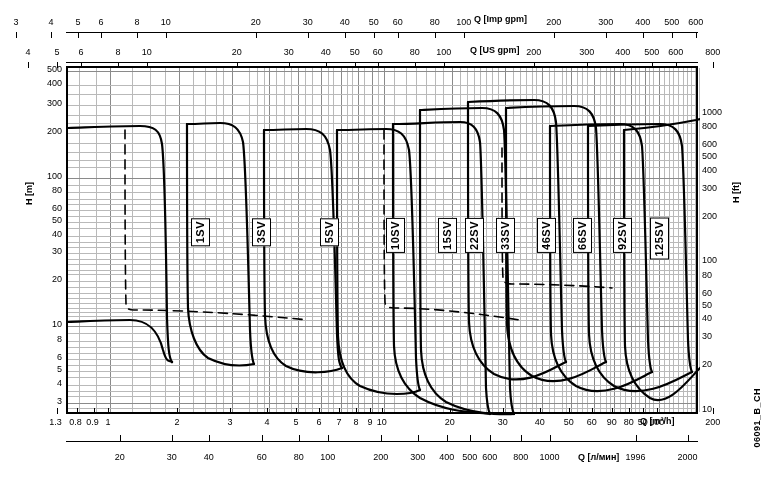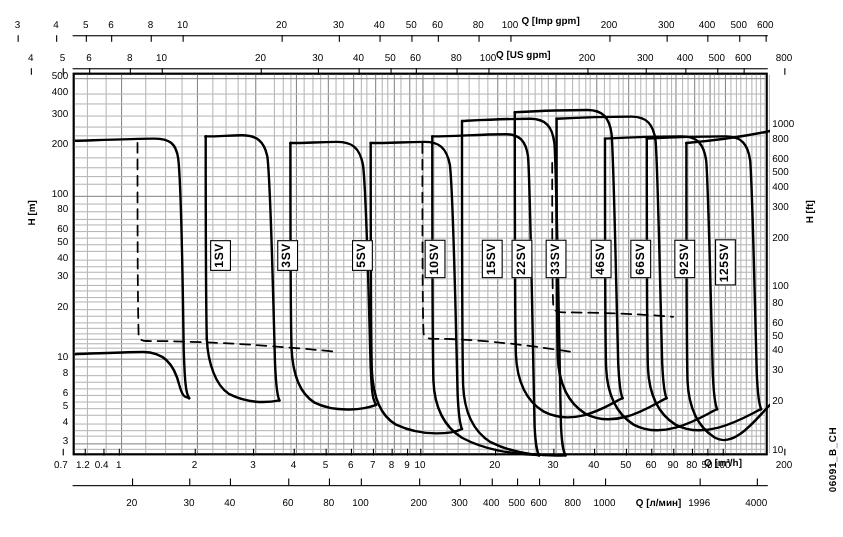--- a/index.html
+++ b/index.html
@@ -111,21 +111,21 @@
       <div class="tick-lbl" style="left: 579.2px; top: 47px;">300</div>
       <div class="tickmark" style="left: 623px; top: 62px; height: 6px;"></div>
       <div class="tick-lbl" style="left: 615.2px; top: 47px;">400</div>
       <div class="tickmark" style="left: 652px; top: 62px; height: 6px;"></div>
       <div class="tick-lbl" style="left: 644.2px; top: 47px;">500</div>
       <div class="tickmark" style="left: 676px; top: 62px; height: 6px;"></div>
       <div class="tick-lbl" style="left: 668.2px; top: 47px;">600</div>
       <div class="tickmark" style="left: 713px; top: 62px; height: 6px;"></div>
       <div class="tick-lbl" style="left: 705.2px; top: 47px;">800</div>
     </div>
-  <div class="axis-title" style="left:451px;top:45px;">Q [US gpm]</div>
+  <div class="axis-title" style="left:470px;top:45px;">Q [US gpm]</div>
 
   <div id="plot">
     <div id="gridlayer">
         <div class="grid-v" style="left: 11px;"></div>
         <div class="grid-v" style="left: 28px;"></div>
         <div class="grid-v major" style="left: 42px;"></div>
         <div class="grid-v major" style="left: 111px;"></div>
         <div class="grid-v major" style="left: 164px;"></div>
         <div class="grid-v major" style="left: 201px;"></div>
         <div class="grid-v major" style="left: 230px;"></div>
@@ -356,25 +356,25 @@
       <div class="yt2" style="top: 300px; left: 702px;">50</div>
       <div class="yt2" style="top: 313px; left: 702px;">40</div>
       <div class="yt2" style="top: 331px; left: 702px;">30</div>
       <div class="yt2" style="top: 359px; left: 702px;">20</div>
       <div class="yt2" style="top: 404px; left: 702px;">10</div>
     </div>
   <div class="ylab" style="left:731px;top:182px;">H [ft]</div>
 
   <div id="m3h-ticks">
       <div class="tickmark" style="left: 57px; top: 408px; height: 6px;"></div>
-      <div class="tick-lbl" style="left: 49.2px; top: 417px;">0.7</div>
+      <div class="tick-lbl" style="left: 49.2px; top: 417px;">1.3</div>
       <div class="tickmark" style="left: 77px; top: 408px; height: 6px;"></div>
-      <div class="tick-lbl" style="left: 69.2px; top: 417px;">1.2</div>
+      <div class="tick-lbl" style="left: 69.2px; top: 417px;">0.8</div>
       <div class="tickmark" style="left: 94px; top: 408px; height: 6px;"></div>
-      <div class="tick-lbl" style="left: 86.2px; top: 417px;">0.4</div>
+      <div class="tick-lbl" style="left: 86.2px; top: 417px;">0.9</div>
       <div class="tickmark" style="left: 108px; top: 408px; height: 6px;"></div>
       <div class="tick-lbl" style="left: 105.4px; top: 417px;">1</div>
       <div class="tickmark" style="left: 177px; top: 408px; height: 6px;"></div>
       <div class="tick-lbl" style="left: 174.4px; top: 417px;">2</div>
       <div class="tickmark" style="left: 230px; top: 408px; height: 6px;"></div>
       <div class="tick-lbl" style="left: 227.4px; top: 417px;">3</div>
       <div class="tickmark" style="left: 267px; top: 408px; height: 6px;"></div>
       <div class="tick-lbl" style="left: 264.4px; top: 417px;">4</div>
       <div class="tickmark" style="left: 296px; top: 408px; height: 6px;"></div>
       <div class="tick-lbl" style="left: 293.4px; top: 417px;">5</div>
@@ -435,18 +435,18 @@
       <div class="tick-lbl" style="left: 462.2px; top: 452px;">500</div>
       <div class="tickmark" style="left: 490px; top: 435px; height: 6px;"></div>
       <div class="tick-lbl" style="left: 482.2px; top: 452px;">600</div>
       <div class="tickmark" style="left: 521px; top: 435px; height: 6px;"></div>
       <div class="tick-lbl" style="left: 513.2px; top: 452px;">800</div>
       <div class="tickmark" style="left: 550px; top: 435px; height: 6px;"></div>
       <div class="tick-lbl" style="left: 539.6px; top: 452px;">1000</div>
       <div class="tickmark" style="left: 636px; top: 435px; height: 6px;"></div>
       <div class="tick-lbl" style="left: 625.6px; top: 452px;">1996</div>
       <div class="tickmark" style="left: 688px; top: 435px; height: 6px;"></div>
-      <div class="tick-lbl" style="left: 677.6px; top: 452px;">4000</div>
+      <div class="tick-lbl" style="left: 677.6px; top: 452px;">2000</div>
     </div>
   <div class="axis-title" style="left:578px;top:452px;">Q [л/мин]</div>
 
   <div class="sidecode">06091_B_CH</div>
 </div>
 
 </body></html>

